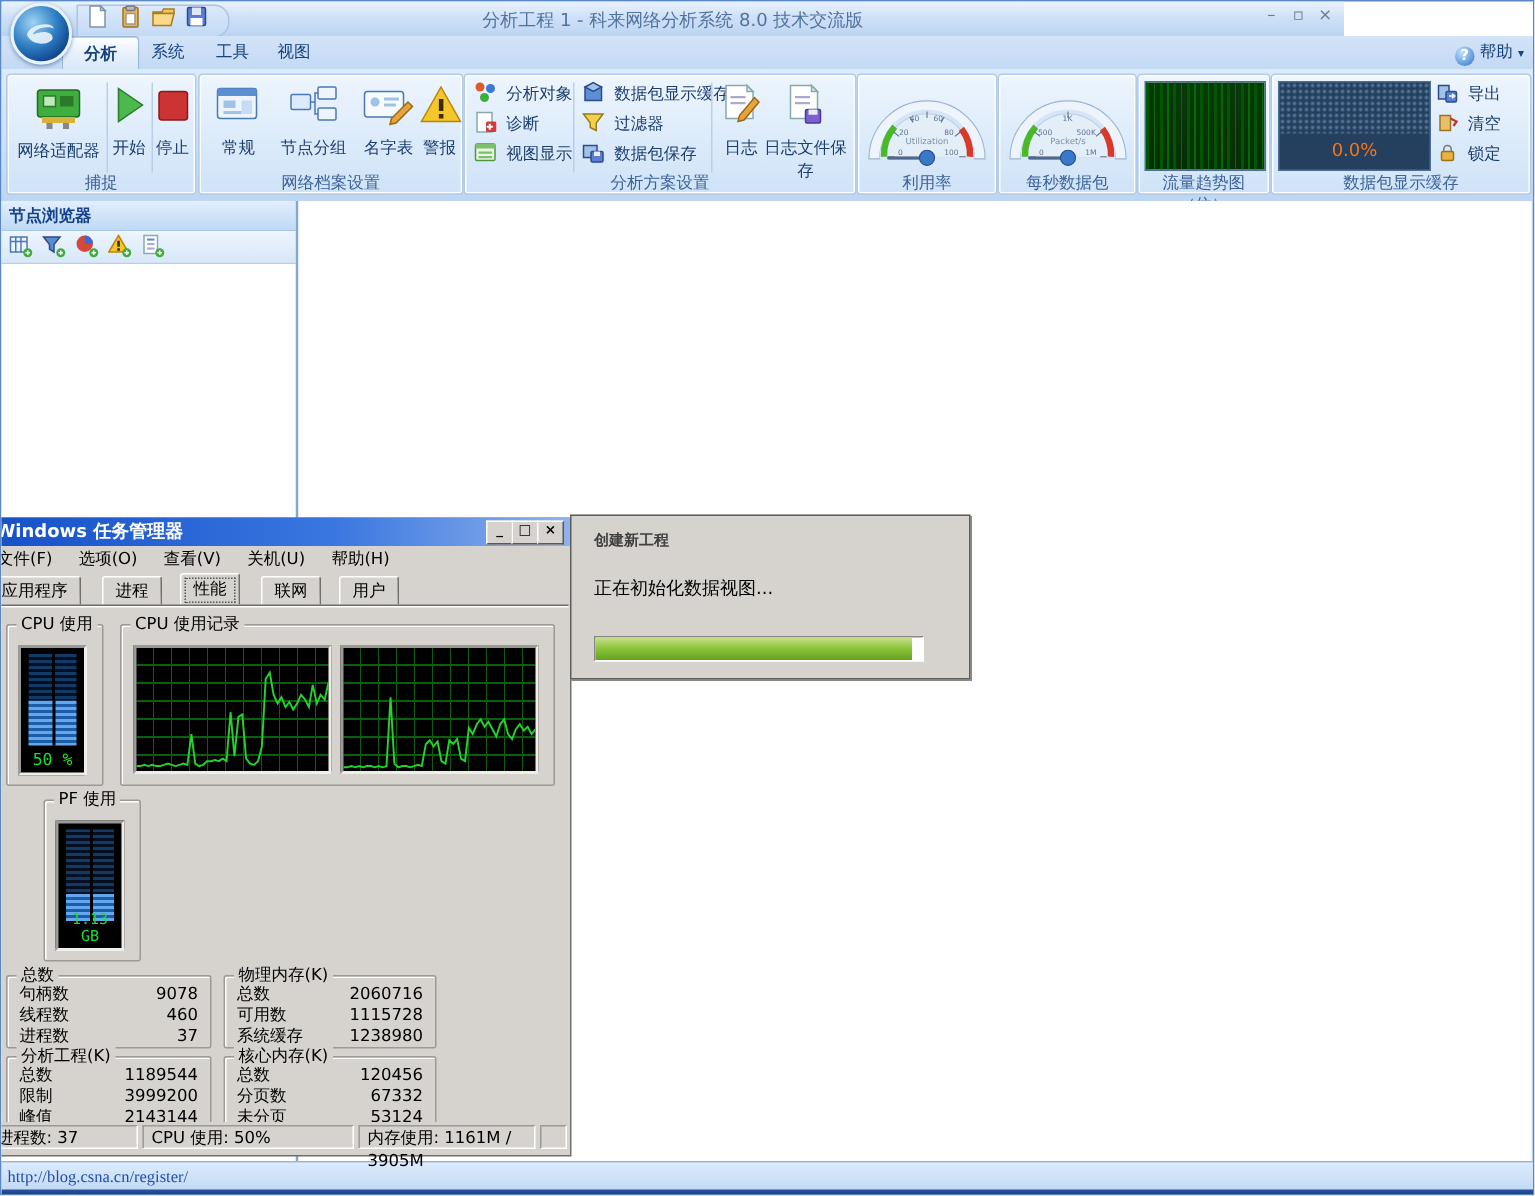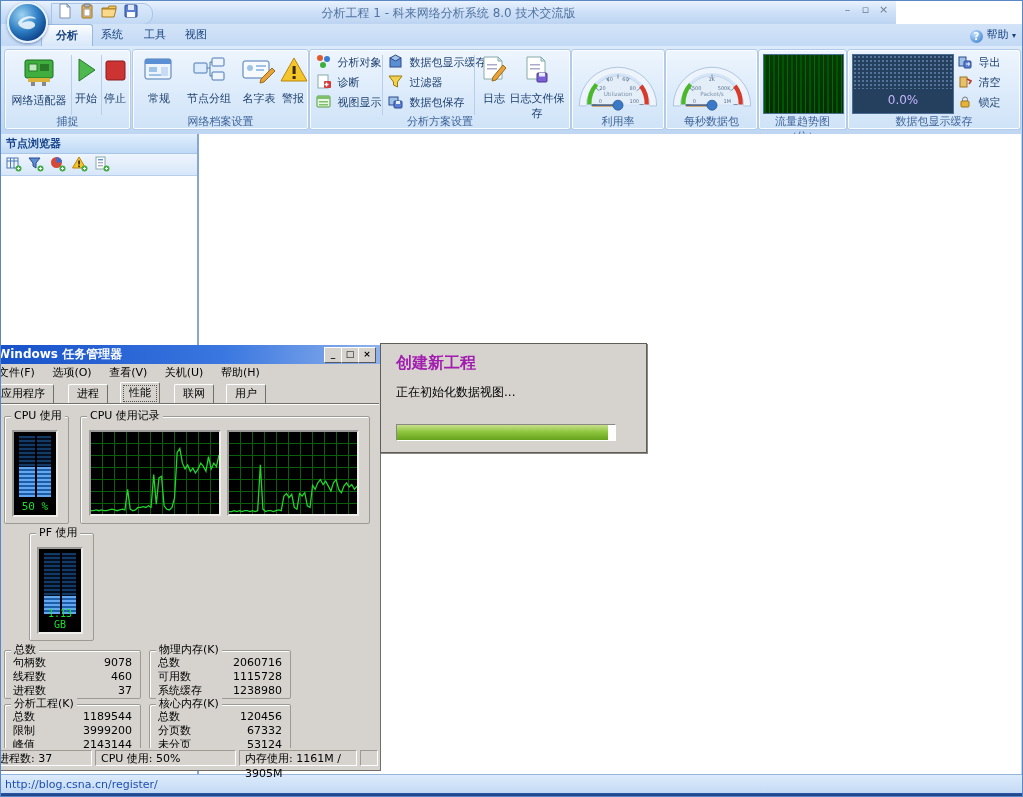--- a/index.html
+++ b/index.html
@@ -28,21 +28,21 @@
   .bigbtn .bicon{display:block;margin:1px auto 3px auto;}
   .smallbtn{height:18px;line-height:18px;color:#1d3f6e;white-space:nowrap;cursor:default;}
   .smallbtn .sicon{display:inline-block;width:15px;height:15px;vertical-align:-3px;margin-right:3px;}
   .vsep{width:1px;background:#b9cfe9;top:5px;height:60px;}
   .gaugelabel{font-size:7px;fill:#5c738f;}
   .trendchart{left:4px;top:4px;width:79px;height:58px;background:
      repeating-linear-gradient(to right,rgba(0,90,0,.9) 0 2px,rgba(0,40,0,.2) 2px 5px,rgba(0,120,0,.8) 5px 6px,rgba(0,30,0,.15) 6px 9px),
      linear-gradient(#0a3f0a,#063006);border:1px solid #4d6f96;}
   .bufpanel{left:4px;top:4px;width:100px;height:58px;background:#24405e;border:1px solid #4d6f96;}
   .bufdots{left:0;top:0;width:100%;height:34px;background-image:radial-gradient(#54749a 1px,transparent 1.2px);background-size:4px 4px;}
-  .bufval{left:0;right:0;top:38px;text-align:center;color:#c4b5fd;font-size:12px;}
+  .bufval{left:0;right:0;top:38px;text-align:center;color:#f97316;font-size:12px;}
   .minibtn{height:17px;line-height:17px;color:#1d3f6e;white-space:nowrap;cursor:default;}
   .minibtn .sicon{display:inline-block;width:14px;height:14px;vertical-align:-3px;margin-right:3px;}
   
   .workarea{left:0;top:133px;width:1023px;height:640px;background:#fff;border-right:3px solid #bdd5f0;box-sizing:border-box;}
   .leftpanel{left:0;top:0;width:198px;height:640px;border-right:2px solid #86a7cf;box-sizing:border-box;background:#fff;}
   .lphead{left:0;top:0;right:0;height:19px;background:linear-gradient(#e2effd,#bfd9f5);border-bottom:1px solid #a8c6e8;color:#15428b;font-weight:bold;line-height:19px;padding-left:5px;}
   .lptools{left:0;top:20px;right:0;height:21px;background:linear-gradient(#eef5fd,#d7e7f9);border-bottom:1px solid #b7cfec;}
   .lptool{top:2px;width:17px;height:16px;cursor:default;}
   
   .tm{left:-10px;top:345px;width:389px;height:424px;background:#d6d3ce;border:3px solid #d6d3ce;border-top:none;box-shadow:0 0 0 1px #716f6a;box-sizing:border-box;z-index:40;}
@@ -69,21 +69,21 @@
   .statrow{display:flex;justify-content:space-between;padding:1px 8px 0 8px;line-height:13px;}
   .tmstatus{left:-2px;right:-2px;bottom:0px;height:19px;background:#d6d3ce;}
   .tmcell{top:2px;height:16px;border:1px solid;border-color:#9c9a93 #fff #fff #9c9a93;line-height:15px;padding-left:5px;box-sizing:border-box;color:#000;}
   svg.graph{position:absolute;left:0;top:0;width:100%;height:100%;}
   
   .dlg{left:379px;top:342px;width:265px;height:108px;background:#d6d3ce;border:1px solid #5f5d58;box-shadow:1px 1px 0 #8a8884;z-index:50;}
   .pbar{left:15px;top:80px;width:220px;height:17px;border:1px solid;border-color:#8a8884 #fff #fff #8a8884;background:#fdfdfb;box-sizing:border-box;}
   .pfill{height:100%;background:linear-gradient(#c8e08e,#8fc63f 45%,#66a21d);}
   
   .statusbar{left:0;top:773px;width:1023px;height:19px;background:linear-gradient(#dcebfc,#c2d9f4);border-top:1px solid #95b4d9;line-height:19px;}
-  .statusbar a{color:#1e4fb0;text-decoration:none;padding-left:4px;font-size:11px;}
+  .statusbar a{color:#1e4fb0;text-decoration:none;padding-left:4px;font-size:11px;font-family:Liberation Serif, serif;}
   .bottomstrip{left:0;top:792px;width:1023px;height:5px;background:linear-gradient(#2a55a4,#16356f);}
 </style>
 </head>
 <body>
 
 <div id="stage">
 
   <div class="a titlebar">
     <div class="a apptitle">分析工程 1 - 科来网络分析系统 8.0 技术交流版</div>
     <div class="a winbtn" style="right:40px;">–</div>
@@ -543,21 +543,21 @@
 
     <div class="a tmstatus">
       <span class="a tmcell" style="left:0;width:100px;">进程数: 37</span>
       <span class="a tmcell" style="left:103px;width:141px;">CPU 使用: 50%</span>
       <span class="a tmcell" style="left:247px;width:118px;">内存使用: 1161M / 3905M</span>
       <span class="a tmcell" style="left:368px;width:18px;"></span>
     </div>
   </div>
 
   <div class="a dlg">
-    <div class="a" style="left:15px;top:9px;font-weight:bold;font-size:16px;color:#a21caf;">创建新工程</div>
+    <div class="a" style="left:15px;top:9px;font-weight:bold;font-size:10px;color:#404040;">创建新工程</div>
     <div class="a" style="left:15px;top:40px;font-size:12px;color:#000;">正在初始化数据视图...</div>
     <div class="a pbar">
       <div class="pfill" style="width: 97%;"></div>
     </div>
   </div>
 
   <div class="a statusbar">
     <a href="#">http://blog.csna.cn/register/</a>
   </div>
   <div class="a bottomstrip"></div>

